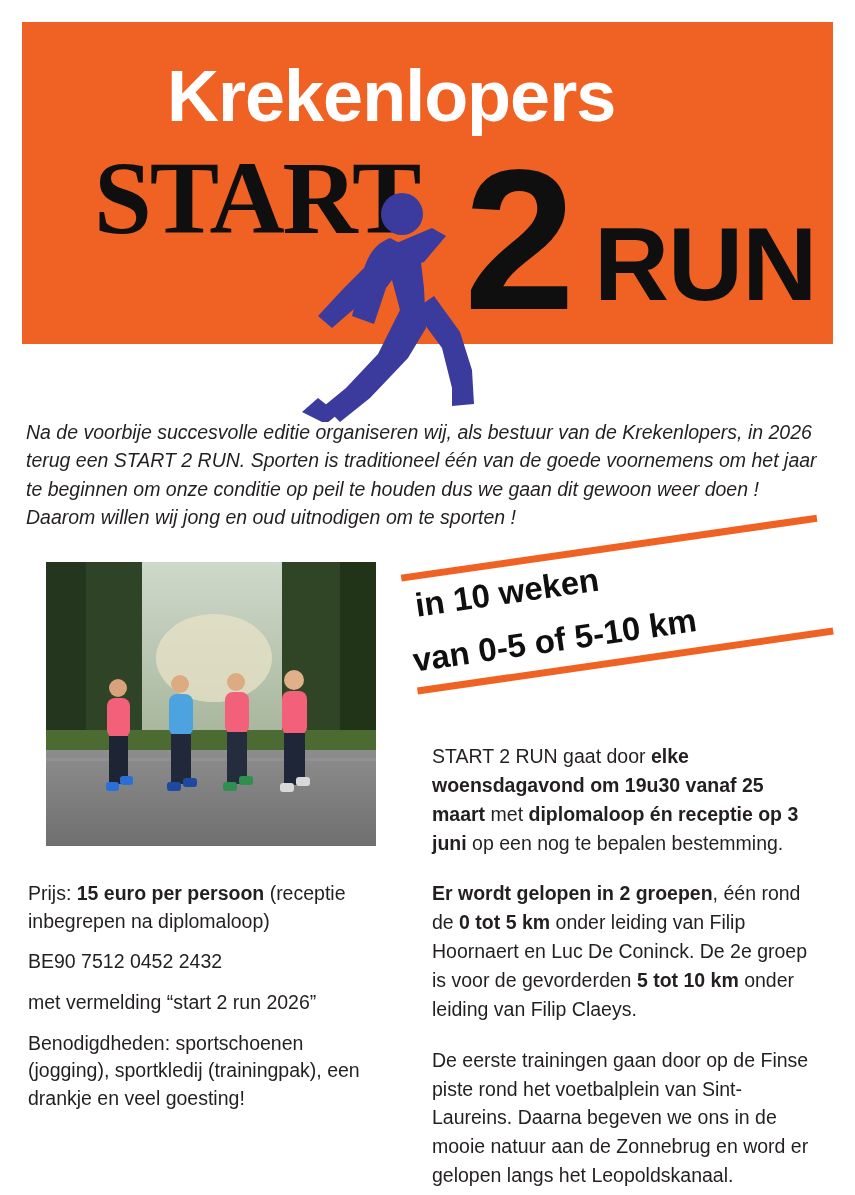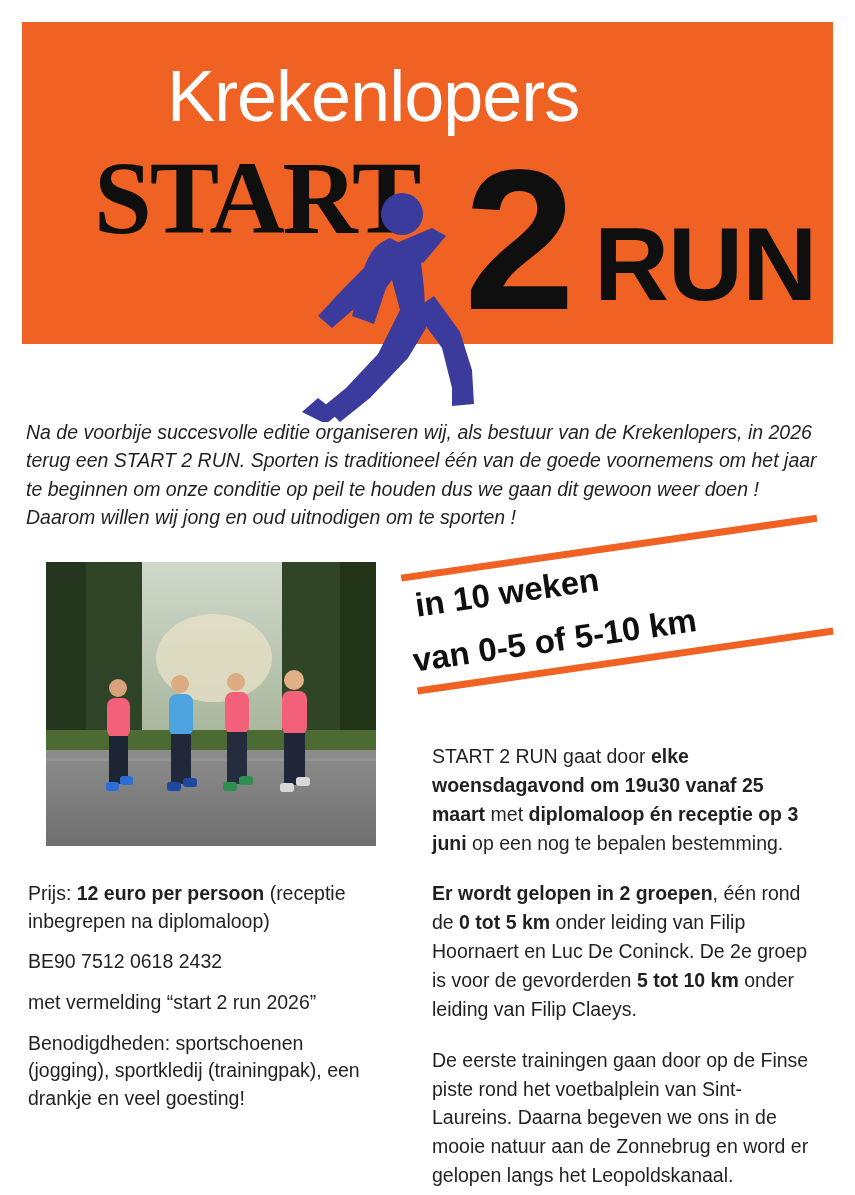--- a/index.html
+++ b/index.html
@@ -23,21 +23,21 @@
     top: 22px;
     width: 811px;
     height: 322px;
     background: #ef6223;
   }
   .banner-title {
     position: absolute;
     left: 145px;
     top: 38px;
     font-size: 72px;
-    font-weight: normal;
+    font-weight: bold;
     color: #ffffff;
     letter-spacing: -1px;
     line-height: 1;
     white-space: nowrap;
   }
   .banner-start {
     position: absolute;
     left: 72px;
     top: 124px;
     font-size: 104px;
@@ -251,24 +251,24 @@
   <div class="badge-inner">
     <div class="badge-rule"></div>
     <div class="badge-text">in 10 weken</div>
     <div class="badge-text badge-line2">van 0-5 of 5-10 km</div>
     <div class="badge-rule"></div>
   </div>
 </div>
 
 <div class="left-col">
   <p>
-    <span>Prijs: </span><b>12 euro per persoon</b><span> (receptie inbegrepen na diplomaloop)</span>
-  </p>
-  <p>
-    <span>BE90 7512 0618 2432</span>
+    <span>Prijs: </span><b>15 euro per persoon</b><span> (receptie inbegrepen na diplomaloop)</span>
+  </p>
+  <p>
+    <span>BE90 7512 0452 2432</span>
   </p>
   <p>
     <span>met vermelding “start 2 run 2026”</span>
   </p>
   <p>
     <span>Benodigdheden: sportschoenen (jogging), sportkledij (trainingpak), een drankje en veel goesting!</span>
   </p>
 </div>
 
 <div class="right-col">

